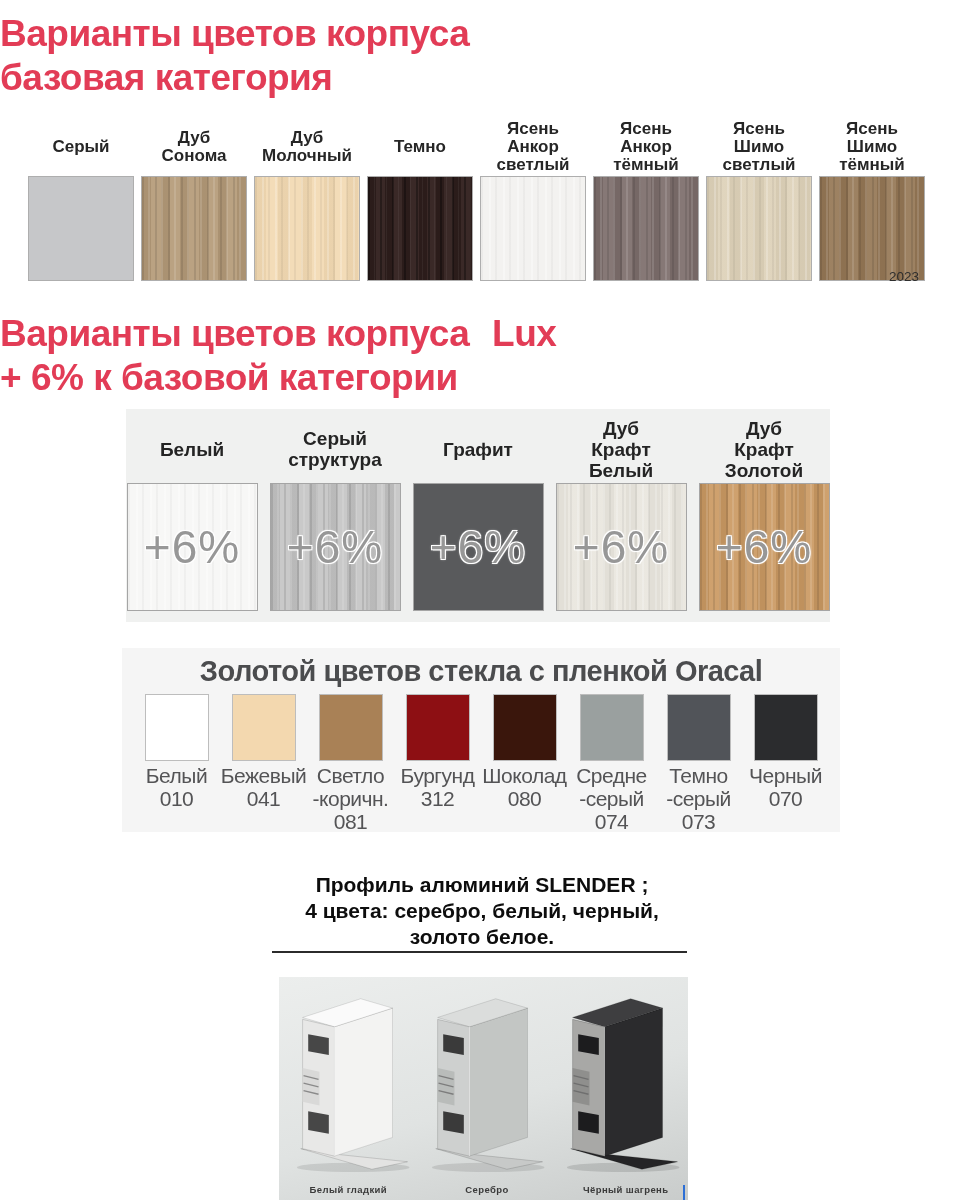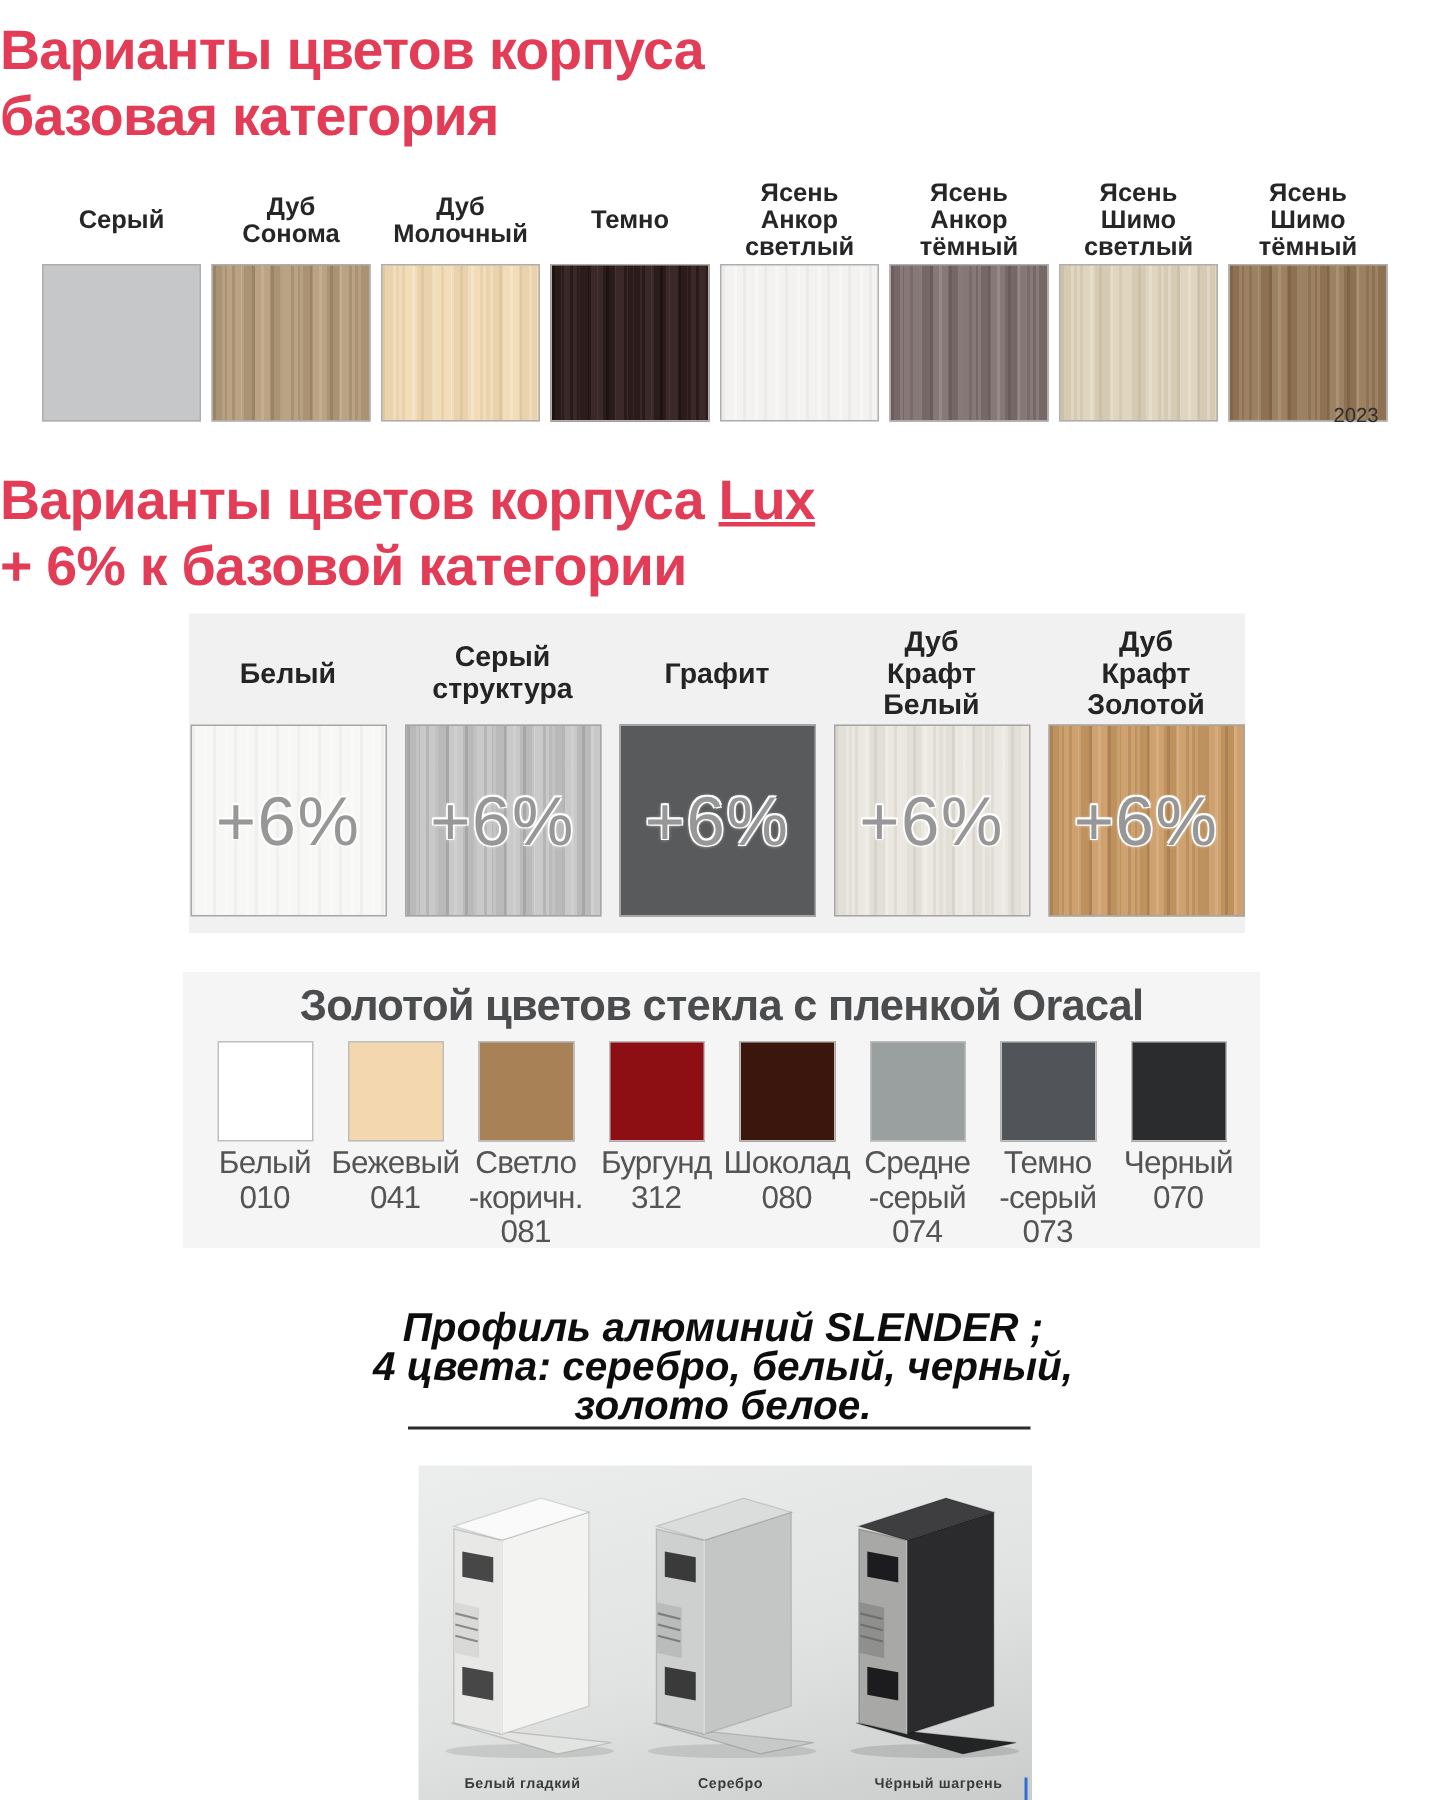--- a/index.html
+++ b/index.html
@@ -8,21 +8,21 @@
     font-family:"Liberation Sans", sans-serif;overflow:hidden;
   }
   .abs{position:absolute;}
   .pre{white-space:pre-line;}
 
   
   .big-title{
     left:0;width:964px;color:#e23c56;font-weight:bold;
     font-size:37px;line-height:44px;letter-spacing:-0.5px;text-align:left;
   }
-  .big-title .u{text-decoration:underline;}
+  .big-title .u{margin-left:13px;}
 
   
   .base-labels{
     left:28px;top:120px;width:908px;height:54px;
     display:flex;gap:7px;align-items:center;
   }
   .base-labels .cell{
     width:106px;flex:none;text-align:center;
     font-size:17px;line-height:18px;font-weight:bold;color:#262626;
   }
@@ -96,21 +96,21 @@
     display:flex;justify-content:center;
   }
   .oracal-labels .cell{
     width:87px;flex:none;text-align:center;overflow:visible;
     font-size:21px;line-height:23px;color:#545456;letter-spacing:-0.5px;
   }
 
   
   .note{
     left:0;top:872px;width:964px;text-align:center;
-    font-size:27px;line-height:26px;font-weight:bold;font-style:italic;color:#0d0d0d;
+    font-size:21px;line-height:26px;font-weight:bold;color:#0d0d0d;
   }
   .rule{
     left:272px;top:951px;width:415px;height:0;border-top:2px solid #2b2b2b;
   }
 
   
   .photo{
     left:279px;top:977px;width:409px;height:223px;
     background:linear-gradient(165deg,#eceeed 0%,#e0e3e2 55%,#c9cccb 100%);
   }

